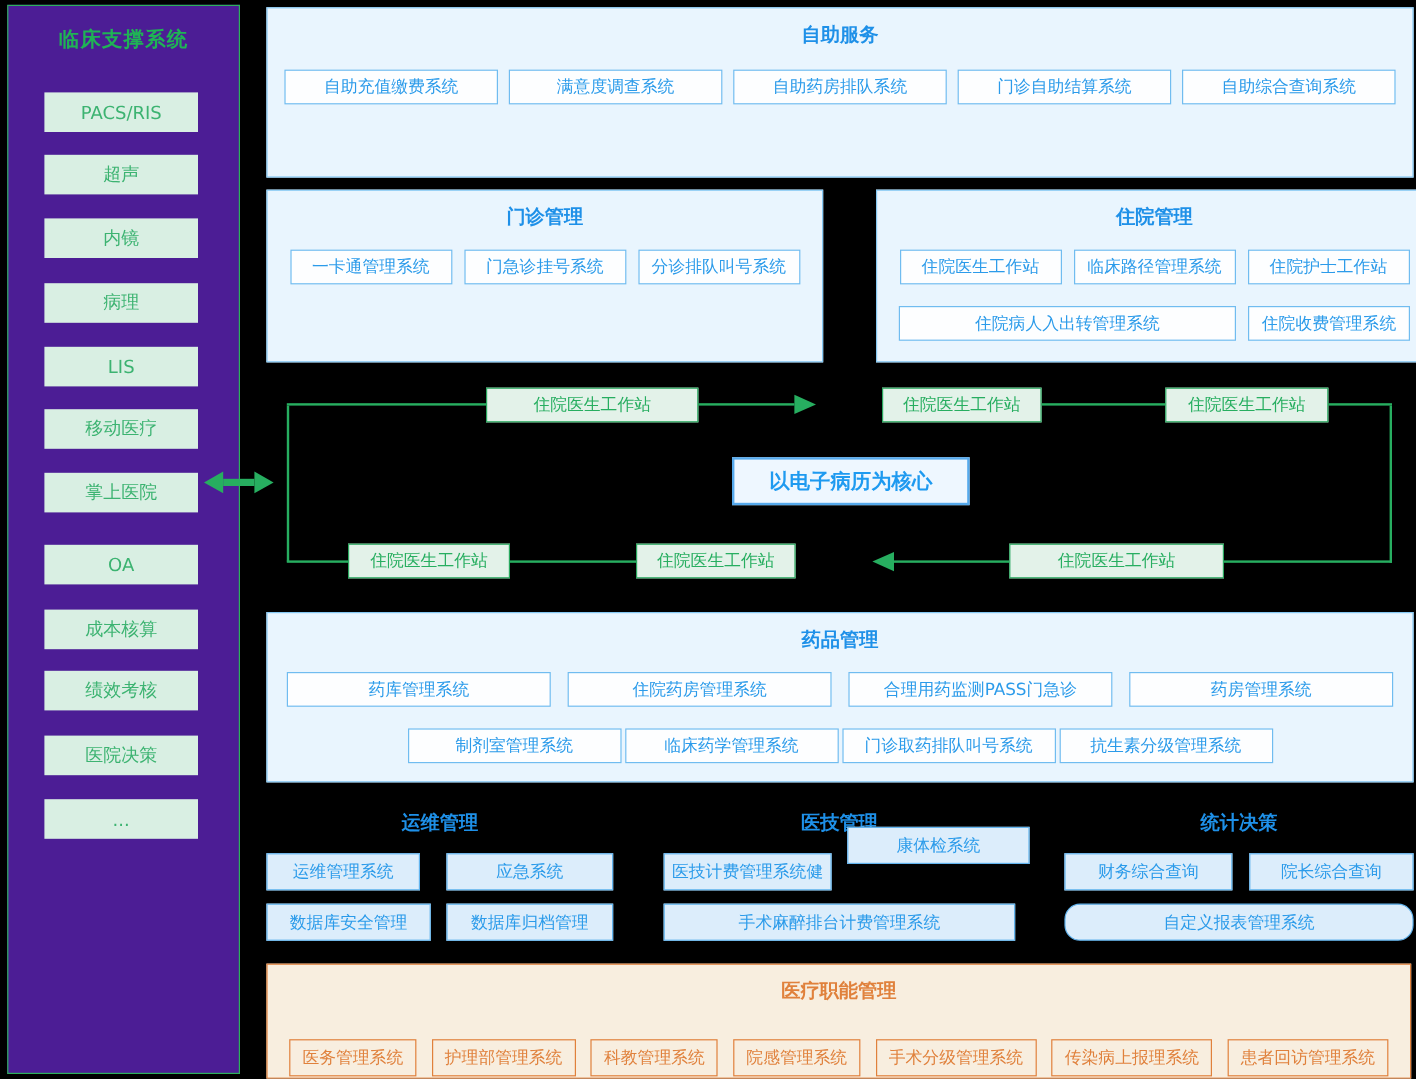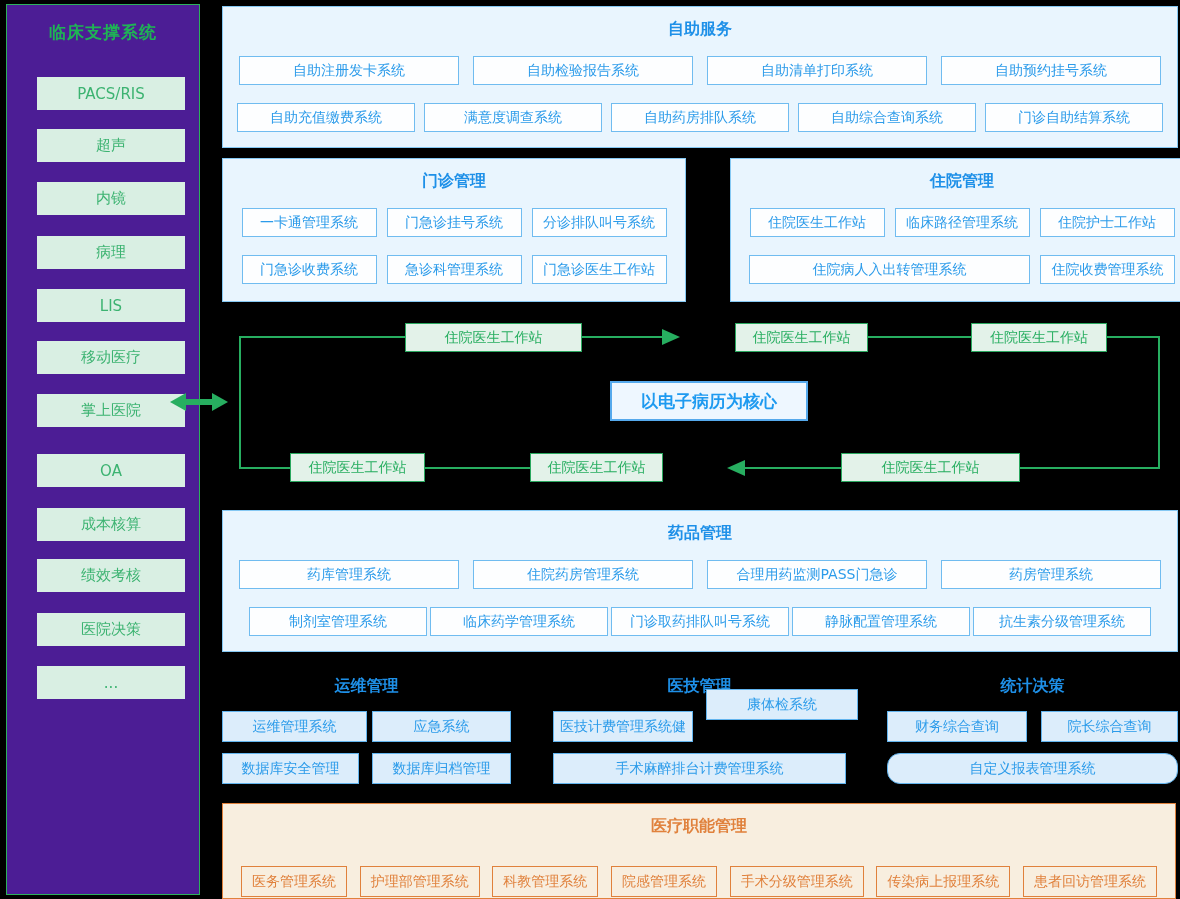--- a/index.html
+++ b/index.html
@@ -5,21 +5,21 @@
   html,body{margin:0;padding:0;}
   body{
     width:1180px;height:899px;position:relative;background:#000;
     font-family:"DejaVu Sans","Liberation Sans",sans-serif;overflow:hidden;
   }
   
   .sidebar{position:absolute;left:6px;top:4px;width:192px;height:889px;
     border:1px solid #2eb05c;background:#4c1d95;}
   .sidebar-title{position:absolute;left:0;top:16px;width:100%;text-align:center;
     color:#1fb355;font-weight:bold;font-size:17px;letter-spacing:1px;}
-  .side-item{position:absolute;left:30px;width:148px;height:33px;background:#d9efe3;
+  .side-item{position:absolute;left:30px;width:128px;height:33px;background:#d9efe3;
     color:#3cb371;font-size:15px;display:flex;align-items:center;justify-content:center;}
   
   .panel{position:absolute;background:#e9f5fe;border:1px solid #85c8f3;box-sizing:border-box;}
   .panel-title{text-align:center;color:#1e90e8;font-weight:bold;font-size:16px;padding-top:12px;}
   .btn-row{display:flex;justify-content:center;gap:14px;}
   .btn-blue{box-sizing:border-box;height:29px;background:#fdfeff;border:1px solid #70bcf0;
     color:#2b9bea;font-size:14px;display:flex;align-items:center;justify-content:center;}
   .w220{width:220px}.w178{width:178px}.w135{width:135px}.w281{width:281px}
   .mt20{margin-top:16px}.mt18{margin-top:18px}
   
@@ -68,46 +68,35 @@
   <div class="side-item" style="top:389px">掌上医院</div>
   <div class="side-item" style="top:449px">OA</div>
   <div class="side-item" style="top:503px">成本核算</div>
   <div class="side-item" style="top:554px">绩效考核</div>
   <div class="side-item" style="top:608px">医院决策</div>
   <div class="side-item" style="top:661px">...</div>
 </div>
 
 <div class="panel" style="left:222px;top:6px;width:956px;height:142px;">
   <div class="panel-title">自助服务</div>
-  <div class="btn-row mt20">
-    <div class="btn-blue w220">自助注册发卡系统</div>
-    <div class="btn-blue w220">自助检验报告系统</div>
-    <div class="btn-blue w220">自助清单打印系统</div>
-    <div class="btn-blue w220">自助预约挂号系统</div>
-  </div>
   <div class="btn-row mt18" style="gap:9px;">
     <div class="btn-blue w178">自助充值缴费系统</div>
     <div class="btn-blue w178">满意度调查系统</div>
     <div class="btn-blue w178">自助药房排队系统</div>
+    <div class="btn-blue w178">门诊自助结算系统</div>
     <div class="btn-blue w178">自助综合查询系统</div>
-    <div class="btn-blue w178">门诊自助结算系统</div>
   </div>
 </div>
 
 <div class="panel" style="left:222px;top:158px;width:464px;height:144px;">
   <div class="panel-title">门诊管理</div>
   <div class="btn-row mt20" style="gap:10px;">
     <div class="btn-blue w135">一卡通管理系统</div>
     <div class="btn-blue w135">门急诊挂号系统</div>
     <div class="btn-blue w135">分诊排队叫号系统</div>
-  </div>
-  <div class="btn-row mt18" style="gap:10px;">
-    <div class="btn-blue w135">门急诊收费系统</div>
-    <div class="btn-blue w135">急诊科管理系统</div>
-    <div class="btn-blue w135">门急诊医生工作站</div>
   </div>
 </div>
 
 <div class="panel" style="left:730px;top:158px;width:464px;height:144px;">
   <div class="panel-title">住院管理</div>
   <div class="btn-row mt20" style="gap:10px;">
     <div class="btn-blue w135">住院医生工作站</div>
     <div class="btn-blue w135">临床路径管理系统</div>
     <div class="btn-blue w135">住院护士工作站</div>
   </div>
@@ -148,27 +137,26 @@
   <div class="btn-row mt20">
     <div class="btn-blue w220">药库管理系统</div>
     <div class="btn-blue w220">住院药房管理系统</div>
     <div class="btn-blue w220">合理用药监测PASS门急诊</div>
     <div class="btn-blue w220">药房管理系统</div>
   </div>
   <div class="btn-row mt18" style="gap:3px;">
     <div class="btn-blue w178">制剂室管理系统</div>
     <div class="btn-blue w178">临床药学管理系统</div>
     <div class="btn-blue w178">门诊取药排队叫号系统</div>
-    <div class="btn-blue w178">静脉配置管理系统</div>
     <div class="btn-blue w178">抗生素分级管理系统</div>
   </div>
 </div>
 
 <div class="col-title" style="left:222px;top:676px;width:289px;">运维管理</div>
-<div class="btn-blue2" style="left:222px;top:711px;width:145px;">运维管理系统</div>
+<div class="btn-blue2" style="left:222px;top:711px;width:128px;">运维管理系统</div>
 <div class="btn-blue2" style="left:372px;top:711px;width:139px;">应急系统</div>
 <div class="btn-blue2" style="left:222px;top:753px;width:137px;">数据库安全管理</div>
 <div class="btn-blue2" style="left:372px;top:753px;width:139px;">数据库归档管理</div>
 
 <div class="col-title" style="left:553px;top:676px;width:293px;">医技管理</div>
 <div class="btn-blue2" style="left:553px;top:711px;width:140px;">医技计费管理系统健</div>
 <div class="btn-blue2" style="left:706px;top:689px;width:152px;">康体检系统</div>
 <div class="btn-blue2" style="left:553px;top:753px;width:293px;">手术麻醉排台计费管理系统</div>
 
 <div class="col-title" style="left:887px;top:676px;width:291px;">统计决策</div>

